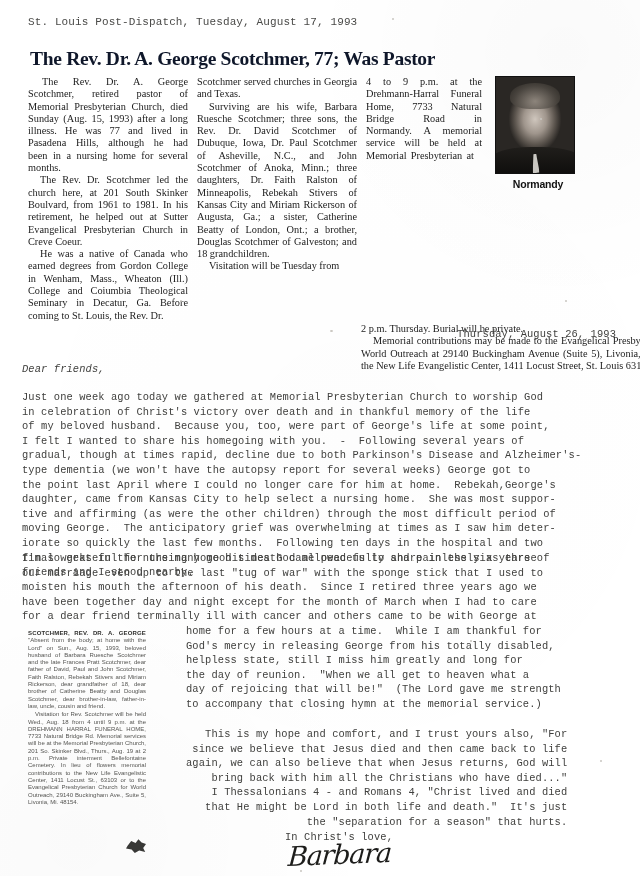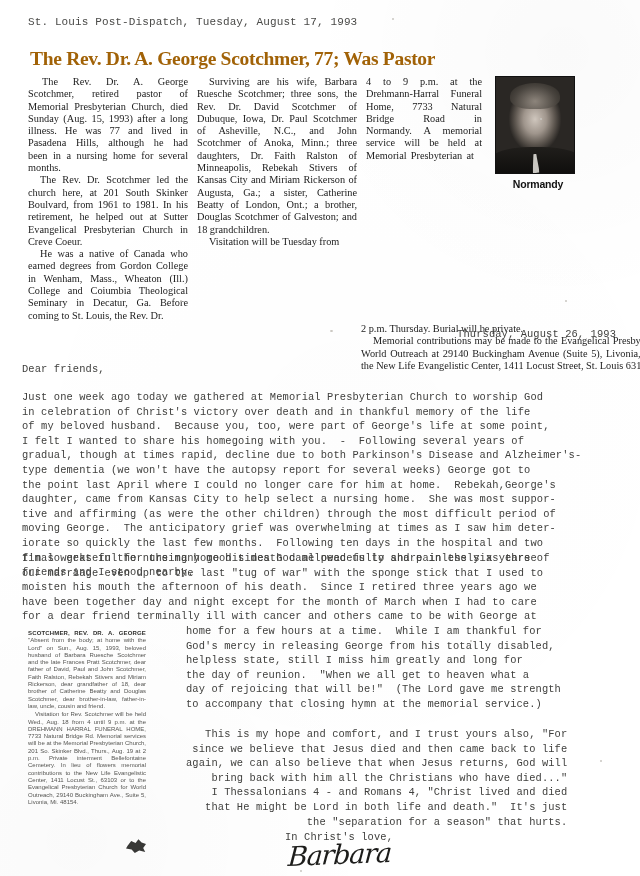--- a/index.html
+++ b/index.html
@@ -40,21 +40,21 @@
     left: 28px;
     top: 48px;
     width: 584px;
     height: 270px;
   }
   #clip-headline {
     font-family: "Liberation Serif", "DejaVu Serif", serif;
     font-weight: bold;
     font-size: 19.5px;
     letter-spacing: -0.3px;
-    color: #a16207;
+    color: #0f172a;
     margin: 0 0 6px 2px;
     white-space: nowrap;
   }
   .clip-cols {
     display: flex;
     gap: 0px;
     align-items: flex-start;
   }
   .clip-col {
     font-family: "Liberation Serif", "DejaVu Serif", serif;
@@ -162,21 +162,21 @@
     top: 838px;
     width: 20px;
     height: 15px;
     background: #1c1c1a;
     clip-path: polygon(8% 52%, 26% 20%, 48% 34%, 62% 8%, 78% 30%, 100% 40%, 86% 66%, 96% 94%, 66% 84%, 44% 100%, 28% 76%, 0 70%);
     opacity: .88;
   }
 
   
   #letter-date  { right: 24px; top: 327px; text-align: left; }
-  #letter-salut { left: 22px;  top: 362px; }
+  #letter-salut { left: 22px;  top: 362px; font-style: italic; }
   #letter-p1    { left: 22px;  top: 390px; }
   #letter-p2    { left: 22px;  top: 551px; }
   #letter-p3    { left: 186px; top: 624px; }
   #letter-p4    { left: 186px; top: 727px; text-align: right; }
   #letter-close { left: 285px; top: 830px; }
 
   #signature {
     position: absolute;
     left: 288px;
     top: 838px;
@@ -221,20 +221,21 @@
 
   <div class="clip-cols">
 
     <div class="clip-col c1">
       <p class="firstp justify-loose">The Rev. Dr. A. George Scotchmer, retired pastor of Memorial Presbyterian Church, died Sunday (Aug. 15, 1993) after a long illness. He was 77 and lived in Pasadena Hills, although he had been in a nursing home for several months.</p>
       <p>The Rev. Dr. Scotchmer led the church here, at 201 South Skinker Boulvard, from 1961 to 1981. In his retirement, he helped out at Sutter Evangelical Presbyterian Church in Creve Coeur.</p>
       <p>He was a native of Canada who earned degrees from Gordon College in Wenham, Mass., Wheaton (Ill.) College and Coiumbia Theological Seminary in Decatur, Ga. Before coming to St. Louis, the Rev. Dr.</p>
     </div>
 
     <div class="clip-col c2">
+      <p style="text-indent:0">Scotchmer served churches in Georgia and Texas.</p>
       <p>Surviving are his wife, Barbara Ruesche Scotchmer; three sons, the Rev. Dr. David Scotchmer of Dubuque, Iowa, Dr. Paul Scotchmer of Asheville, N.C., and John Scotchmer of Anoka, Minn.; three daughters, Dr. Faith Ralston of Minneapolis, Rebekah Stivers of Kansas City and Miriam Rickerson of Augusta, Ga.; a sister, Catherine Beatty of London, Ont.; a brother, Douglas Scotchmer of Galveston; and 18 grandchildren.</p>
       <p>Visitation will be Tuesday from</p>
     </div>
 
     <div class="clip-col c3">
       <p style="text-indent:0" class="justify-loose">4 to 9 p.m. at the Drehmann-Harral Funeral Home, 7733 Natural Bridge Road in Normandy. A memorial service will be held at Memorial Presbyterian at</p>
     </div>
 
     <div id="photo-block">
       <div id="portrait">

